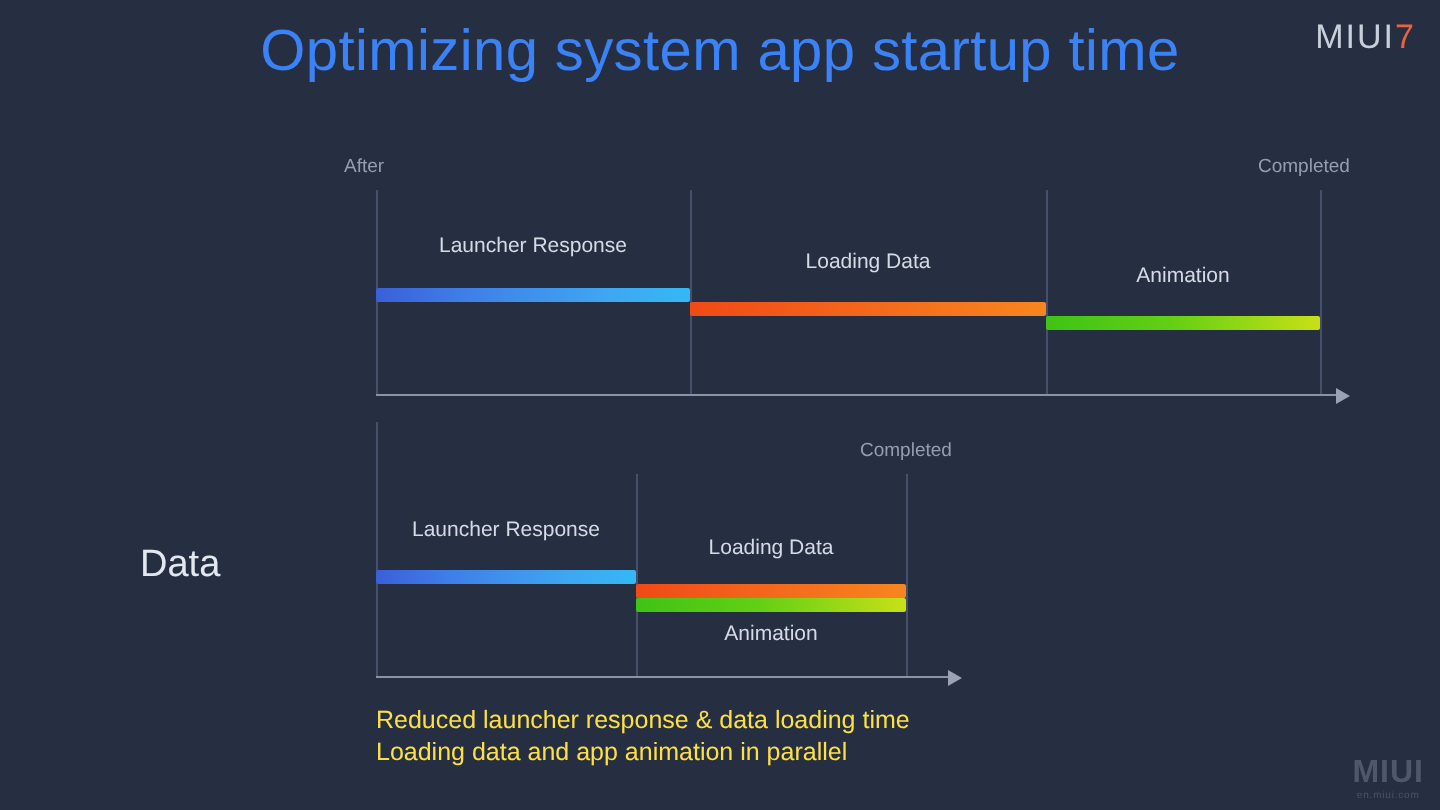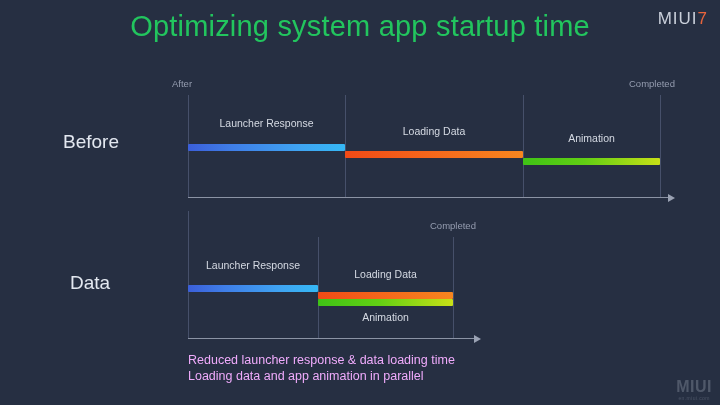--- a/index.html
+++ b/index.html
@@ -21,21 +21,21 @@
   
   .title {
     position: absolute;
     left: 0;
     top: 10px;
     width: 720px;
     text-align: center;
     font-size: 29px;
     font-weight: 300;
     letter-spacing: 0.2px;
-    color: #22c55e;
+    color: #3b82f6;
     white-space: nowrap;
   }
 
   
   .brand {
     position: absolute;
     right: 12px;
     top: 10px;
     font-size: 17px;
     font-weight: 300;
@@ -132,36 +132,35 @@
   }
 
   
   .caption {
     position: absolute;
     left: 188px;
     top: 352px;
     font-size: 12.5px;
     font-weight: 400;
     line-height: 16px;
-    color: #f0abfc;
+    color: #fde047;
     white-space: nowrap;
   }
 </style>
 </head>
 <body>
 
 <div class="slide">
 
   <div class="title">Optimizing system app startup time</div>
 
   <div class="brand">
     <span>MIUI</span><span class="seven">7</span>
   </div>
 
-  <div class="row-label" style="left:63px; top:131px;">Before</div>
 
   <div class="chart">
 
     <div class="tick-label" style="left:172px; top:78px;">After</div>
     <div class="tick-label" style="left:629px; top:78px;">Completed</div>
 
     <div class="gridline" style="left:188px; top:95px; height:102px;"></div>
     <div class="gridline" style="left:345px; top:95px; height:102px;"></div>
     <div class="gridline" style="left:523px; top:95px; height:102px;"></div>
     <div class="gridline" style="left:660px; top:95px; height:102px;"></div>

